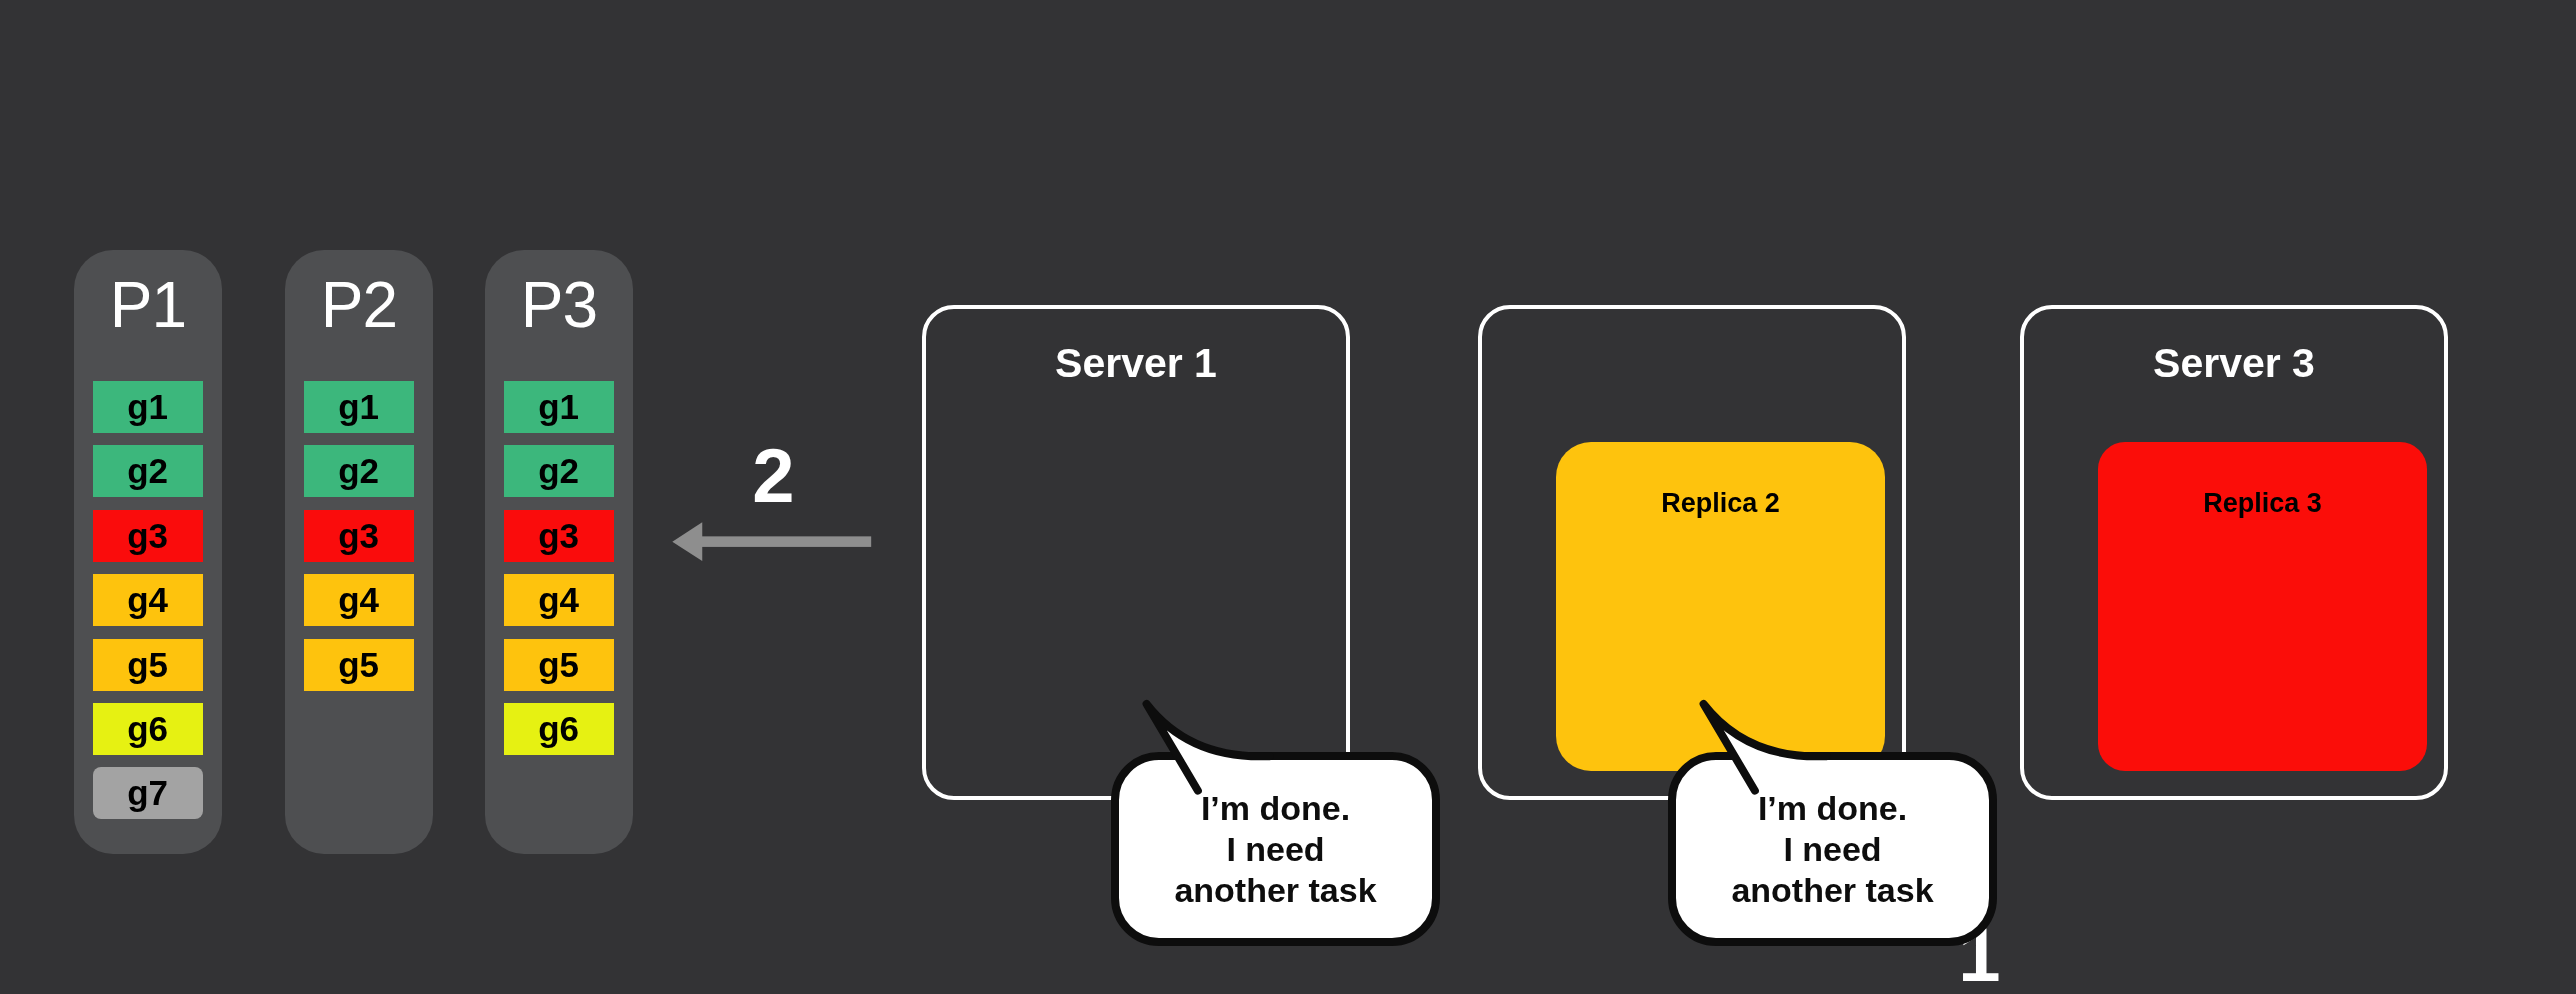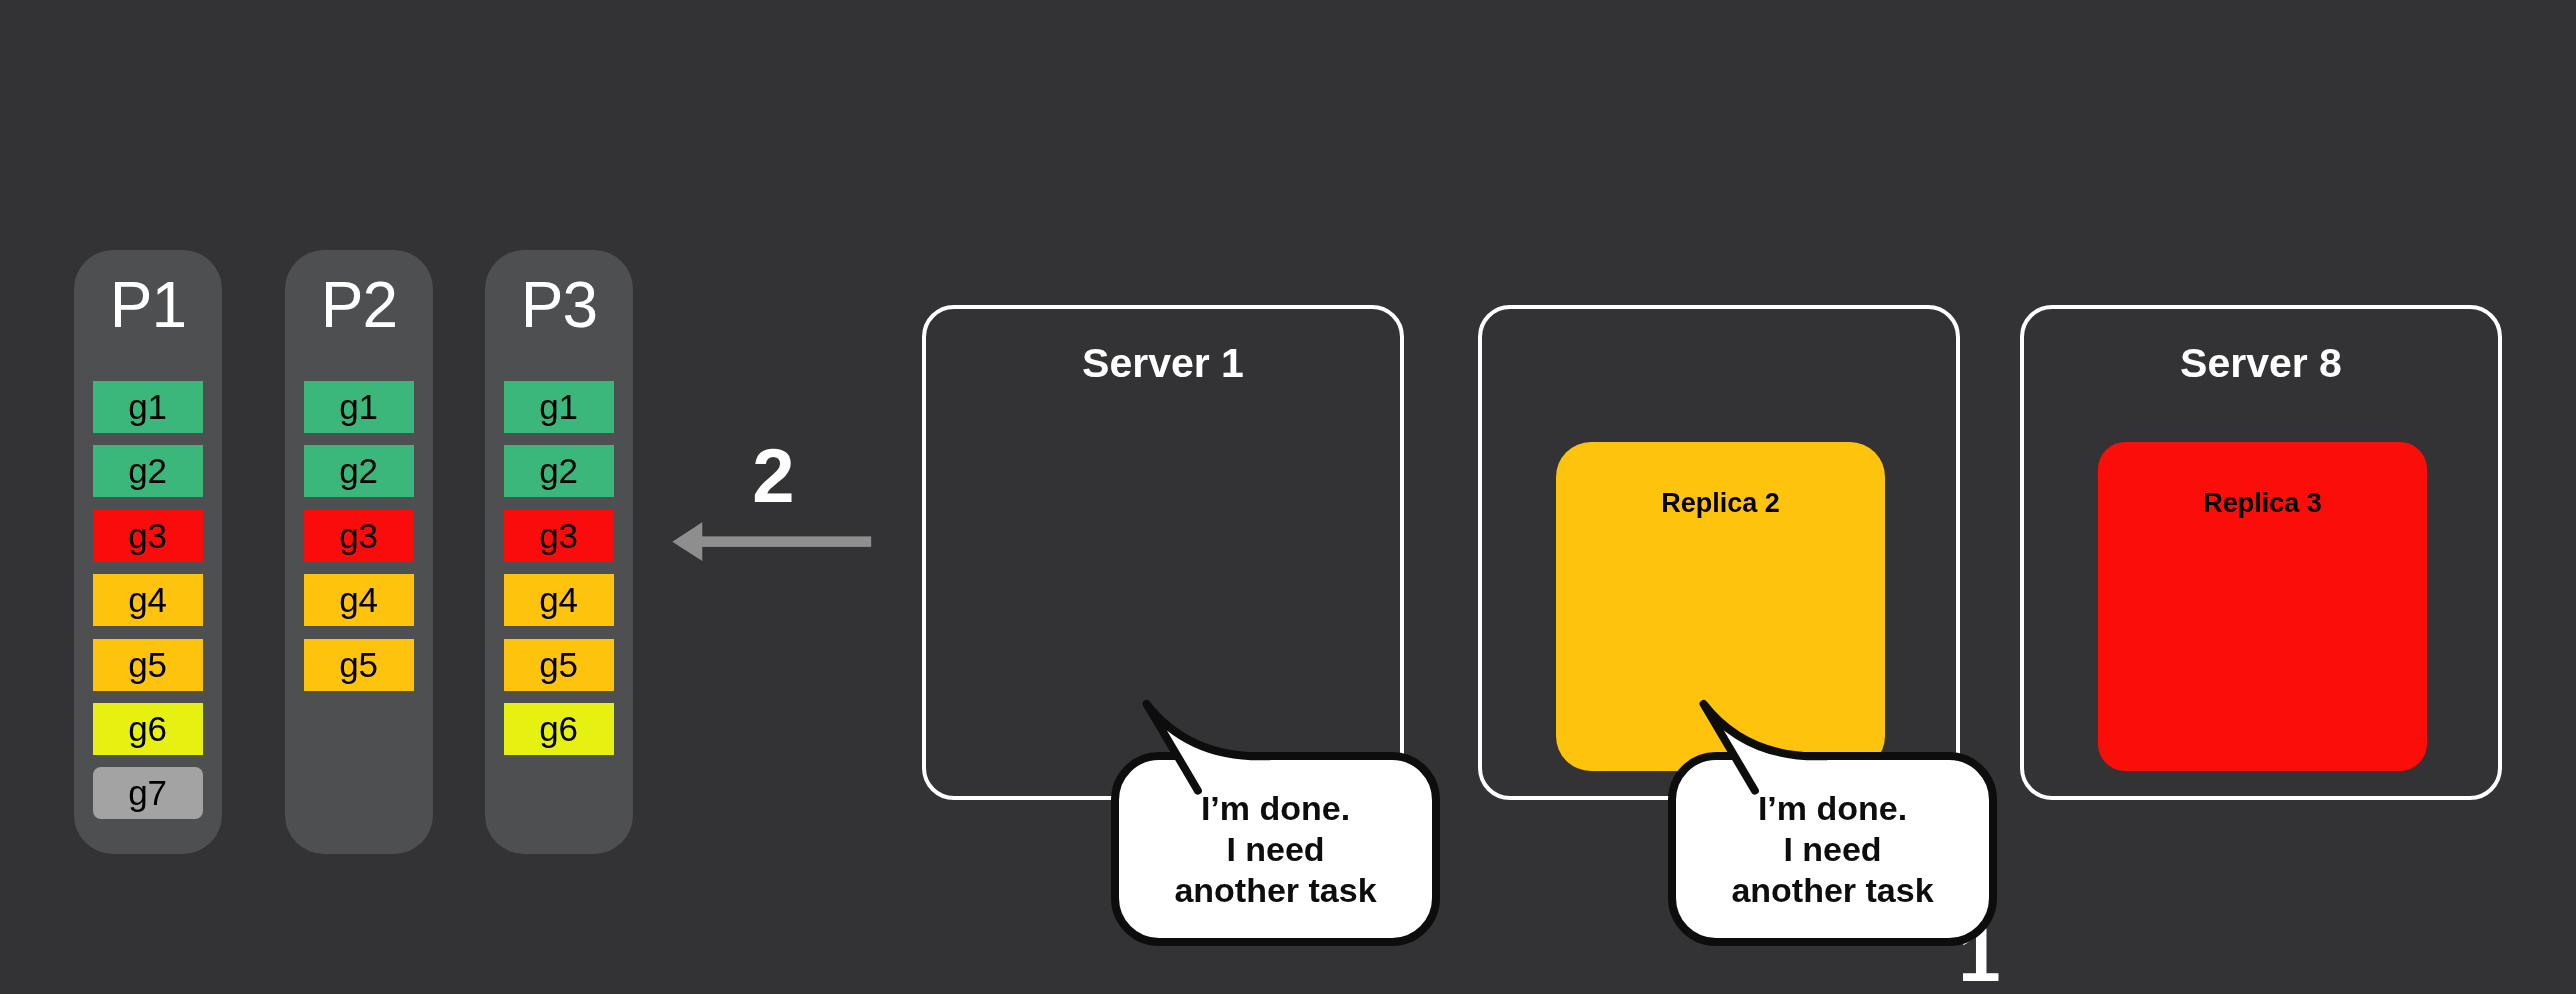--- a/index.html
+++ b/index.html
@@ -44,28 +44,28 @@
     flex-direction: column;
     gap: 12.4px;
   }
   .chip {
     height: 52px;
     display: flex;
     align-items: center;
     justify-content: center;
     color: #000000;
     font-size: 35px;
-    font-weight: normal;
+    font-weight: bold;
   }
 
   
   .server {
     position: absolute;
     top: 305px;
-    width: 482px;
+    width: 428px;
     height: 495px;
     border: 4.4px solid #FFFFFF;
     border-radius: 32px;
     box-sizing: border-box;
     z-index: 1;
   }
   .server-title {
     margin-top: 32px;
     text-align: center;
     color: #FFFFFF;
@@ -196,21 +196,21 @@
       </div>
       <div class="bubble" style="left: 1668px; border-color: rgb(13, 13, 13);">
         <div>I’m done.</div>
         <div>I need</div>
         <div>another task</div>
       </div>
       <svg class="bubble-tail" width="177" height="124" viewBox="0 0 200 140" style="left: 1685px;">
         <path d="M 79 125 L 21 27 Q 70 90 160 86" fill="#FFFFFF" stroke="#0D0D0D" stroke-width="9" stroke-linecap="round" stroke-linejoin="round"></path>
       </svg>
       <div class="server" style="left: 2020px;">
-        <div class="server-title">Server 8</div>
+        <div class="server-title">Server 3</div>
         <div class="replica" style="background: rgb(251, 13, 9); border-radius: 27px;">
           <div class="replica-label">Replica 3</div>
         </div>
       </div>
     </div>
 
   <div class="big-num step1-num">1</div>
 
 </div>
 

